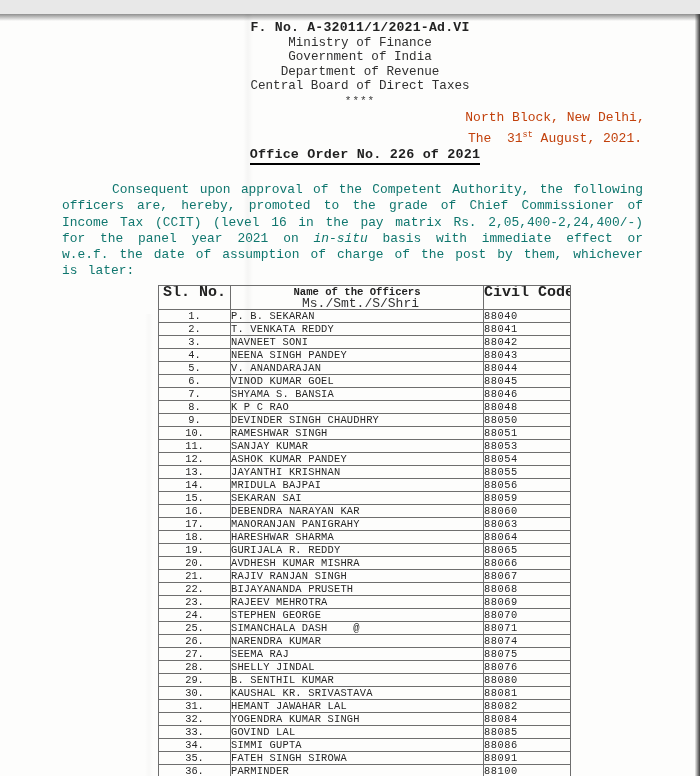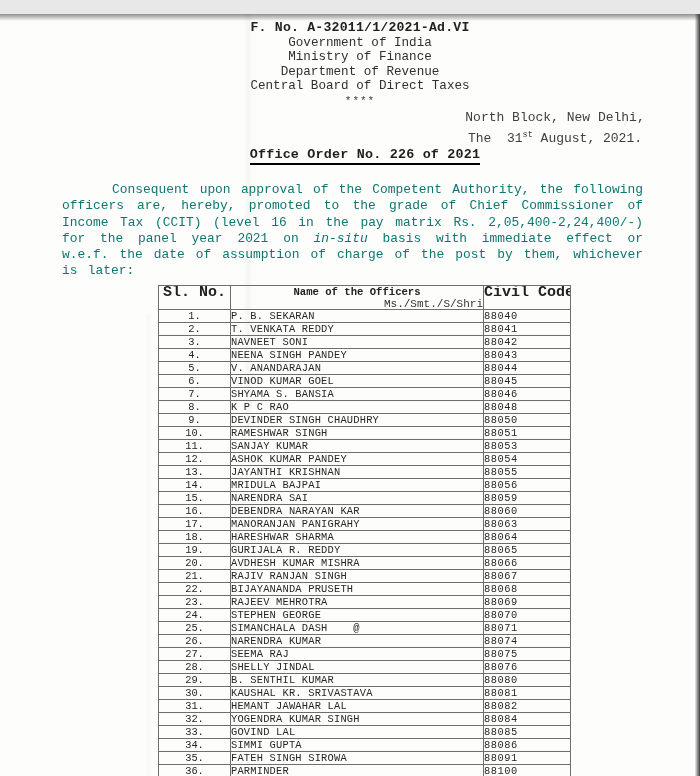--- a/index.html
+++ b/index.html
@@ -36,21 +36,21 @@
   .doc-header {
     position: absolute; top: 7px; left: 20px; width: 680px;
     text-align: center; line-height: 14.5px; font-size: 12.6px;
     color: #303030;
   }
   .file-no { font-weight: bold; font-size: 13.2px; color: #222; letter-spacing: 0.2px; }
   .stars { font-size: 11px; letter-spacing: 1px; color: #3a3a3a; }
 
   .place-date {
     position: absolute; top: 95px; left: 455px; width: 200px;
-    text-align: center; font-size: 13px; line-height: 17.5px; color: #404040;
+    text-align: center; font-size: 13px; line-height: 17.5px; color: #c2410c;
   }
   .place-date sup { font-size: 8.5px; vertical-align: 5px; }
 
   .order-title-wrap {
     position: absolute; top: 131px; left: 20px; width: 690px; text-align: center;
   }
   .order-title {
     display: inline-block;
     font-weight: bold; font-size: 13.4px; color: #1f1f1f;
     border-bottom: 2px solid #000000; padding-bottom: 1px;
@@ -78,43 +78,43 @@
   .officer-table th, .officer-table td {
     border: 1px solid #6e6e6e;
     overflow: hidden; white-space: nowrap;
   }
   .officer-table { border: 1.5px solid #4c4c4c; }
   .officer-table thead th {
     height: 22px; vertical-align: top; font-weight: bold;
     padding-top: 1px; color: #222;
   }
   .th-name-line1 { text-align: center; font-size: 10.6px; line-height: 11.5px; }
-  .th-name-line2 { text-align: right; font-weight: normal; font-size: 11px; line-height: 10.5px; padding-left: 7px; color: #333; }
+  .th-name-line2 { text-align: center; font-weight: normal; font-size: 13px; line-height: 10.5px; padding-left: 7px; color: #333; }
   .th-sl, .th-code { text-align: center; font-size: 15px; line-height: 11.5px; }
   .officer-table tbody td {
     height: 12px; line-height: 12px; padding: 0;
   }
   td.cell-sl   { text-align: center; }
   td.cell-name { text-align: left; padding-left: 8px; letter-spacing: 0.2px; }
   td.cell-code { text-align: left; letter-spacing: 0.5px; }
 </style>
 </head>
 <body>
 
 <div class="page">
 
   <div class="top-edge"></div>
   <div class="right-edge"></div>
   <div class="fold-line"></div>
   <div class="fold-line2"></div>
 
   <div class="doc-header">
     <div class="file-no">F. No. A-32011/1/2021-Ad.VI</div>
+    <div>Ministry of Finance</div>
     <div>Government of India</div>
-    <div>Ministry of Finance</div>
     <div>Department of Revenue</div>
     <div>Central Board of Direct Taxes</div>
     <div class="stars">****</div>
   </div>
 
   <div class="place-date">
     <div>North Block, New Delhi,</div>
     <div><span>The &nbsp;31</span><sup>st</sup><span> August, 2021.</span></div>
   </div>
 
@@ -206,21 +206,21 @@
       <td class="cell-name">JAYANTHI KRISHNAN</td>
       <td class="cell-code">88055</td>
     </tr>
         <tr>
       <td class="cell-sl">14.</td>
       <td class="cell-name">MRIDULA BAJPAI</td>
       <td class="cell-code">88056</td>
     </tr>
         <tr>
       <td class="cell-sl">15.</td>
-      <td class="cell-name">NARENDRA SAI</td>
+      <td class="cell-name">SEKARAN SAI</td>
       <td class="cell-code">88059</td>
     </tr>
         <tr>
       <td class="cell-sl">16.</td>
       <td class="cell-name">DEBENDRA NARAYAN KAR</td>
       <td class="cell-code">88060</td>
     </tr>
         <tr>
       <td class="cell-sl">17.</td>
       <td class="cell-name">MANORANJAN PANIGRAHY</td>

